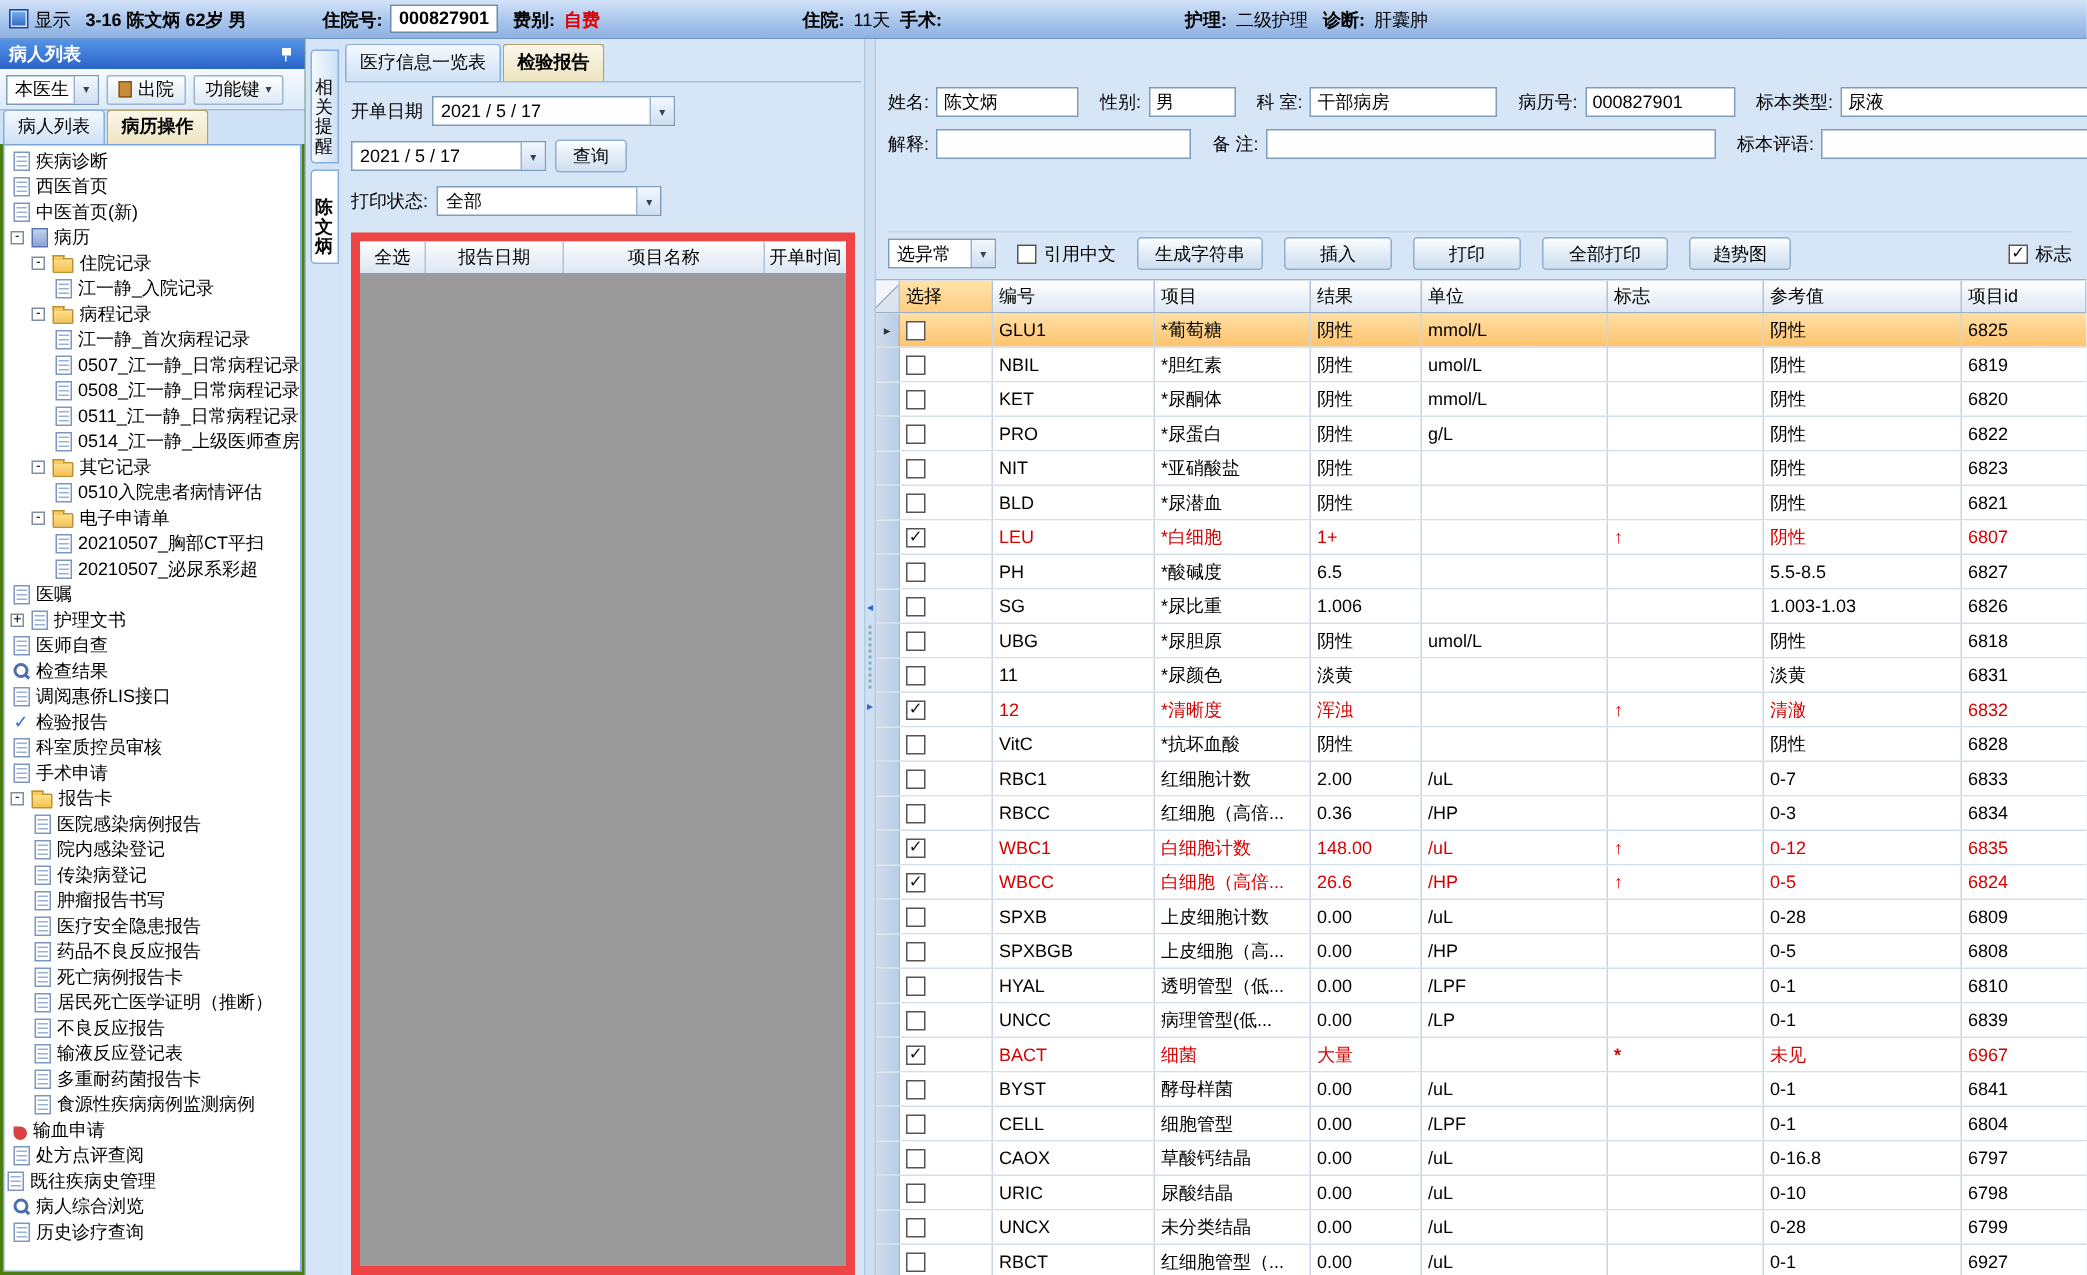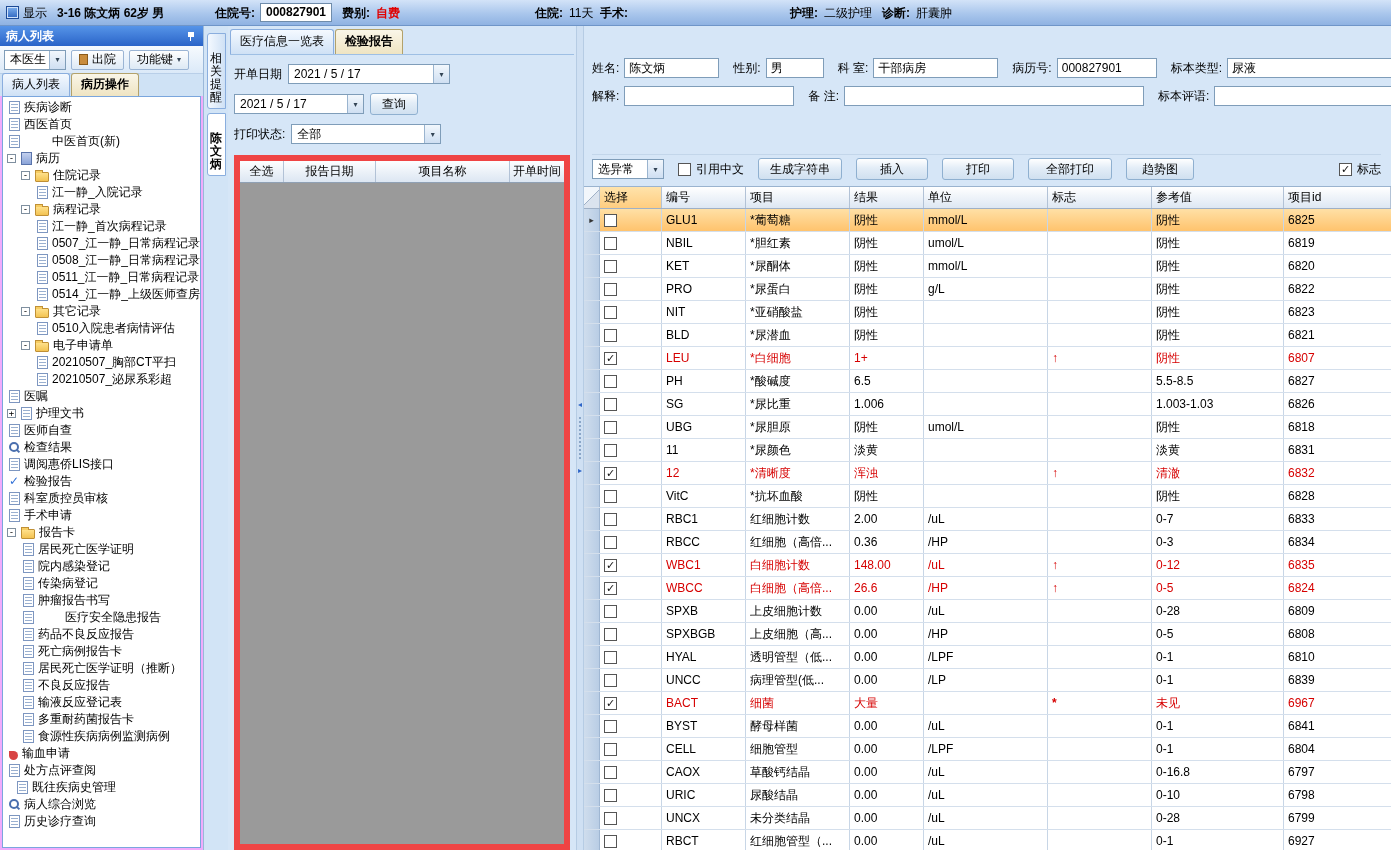--- a/index.html
+++ b/index.html
@@ -11,21 +11,21 @@
     border-bottom:1px solid #6f95c8; }
   .tp { position:absolute; top:5px; white-space:nowrap; }
   .tp.b { font-weight:bold; }
   .winicon { position:absolute; left:6px; top:6px; width:13px; height:13px;
     background:linear-gradient(#7db0ee,#2f66c0); border:1px solid #1d4a96; box-shadow:inset 0 0 0 1px #cfe2fb; }
   .tb-input { position:absolute; left:260px; top:3px; width:72px; height:19px; background:#fff;
     border:1px solid #6f8cab; font-weight:bold; text-align:center; line-height:17px; }
   .red { color:#e00000; font-weight:bold; }
 
   
-  .sidebar { position:absolute; left:0; top:26px; width:204px; bottom:0; background:#f0abfc; border-right:1px solid #9bb8d9; }
+  .sidebar { position:absolute; left:0; top:26px; width:204px; bottom:0; background:#4d7c0f; border-right:1px solid #9bb8d9; }
   .pl-header { height:20px; display:flex; align-items:center; padding:0 6px;
     background:linear-gradient(180deg,#5694e8,#2a64c8); color:#fff; font-weight:bold; }
   .pin { width:11px; height:11px; position:relative; margin-left:auto; display:inline-block; }
   .pin::before { content:""; position:absolute; left:2px; top:1px; width:6px; height:5px; background:#fff; }
   .pin::after { content:""; position:absolute; left:4px; top:6px; width:1px; height:4px; background:#fff; }
   .pl-toolbar { height:28px; display:flex; align-items:center; gap:5px; padding:0 4px;
     background:linear-gradient(#f6fafe,#dbe9f8); border-bottom:1px solid #b9cfe8; }
   .tbtn { display:inline-flex; align-items:center; gap:4px; padding:0 7px; height:20px;
     border:1px solid #9ab4d4; border-radius:2px; background:linear-gradient(#fefefe,#dde9f5); cursor:default; }
   .door-icon { width:9px; height:11px; background:linear-gradient(#e8b à,#c98c3c); background:#c98c3c; border:1px solid #8a5a1a; display:inline-block; }
@@ -108,21 +108,21 @@
     align-items:center; justify-content:center; font-size:11px; line-height:1; color:#111; flex:none; }
   .mla { margin-left:auto; }
 
   
   .ltable { position:absolute; left:0; right:0; top:160px; bottom:0; background:#fff; border-top:1px solid #9ab3cf; overflow:hidden; }
   .lhead { display:flex; height:22px; background:linear-gradient(#ffffff,#dde7f3); border-bottom:1px solid #9fb0c6; }
   .lc { border-right:1px solid #c8d6e6; padding:0 4px; display:flex; align-items:center; overflow:hidden; white-space:nowrap; height:100%; }
   .lhead .lc { border-right:1px solid #b2c2d6; }
   .c-ind{width:16px; padding:0; justify-content:center; font-size:9px; color:#333;
     background:linear-gradient(90deg,#cfdded,#b9cde5); border-right:1px solid #9fb6d2;}
-  .c-sel{width:62px} .c-code{width:84px} .c-item{width:104px} .c-res{width:74px}
+  .c-sel{width:62px} .c-code{width:108px} .c-item{width:104px} .c-res{width:74px}
   .c-unit{width:124px} .c-flag{width:104px} .c-ref{width:132px} .c-id{flex:1; border-right:none;}
   .hcorner { background:linear-gradient(135deg,#f2f6fb 48%,#9fb0c6 49%,#9fb0c6 51%,#dbe3ee 52%); }
   .hsel { background:linear-gradient(#ffe3ab,#ffcd80); }
   .lrow { display:flex; height:23px; border-bottom:1px solid #d4dfec; background:#fff; }
   .lrow.sel { background:linear-gradient(#ffe0a6,#ffc36d); }
   .lrow.ab .lc { color:#d60000; }
   .lc.c-flag { color:#d60000; font-weight:bold; }
 </style>
 </head>
 <body>
@@ -169,21 +169,21 @@
   </div>
   <div class="tree">
       <div class="trow" style="padding-left: 4px;">
         <span class="ticon doc"></span>
         <span class="tlabel">疾病诊断</span>
       </div>
       <div class="trow" style="padding-left: 4px;">
         <span class="ticon doc"></span>
         <span class="tlabel">西医首页</span>
       </div>
-      <div class="trow" style="padding-left: 4px; gap: 28px;">
+      <div class="trow" style="padding-left: 4px;">
         <span class="ticon doc"></span>
         <span class="tlabel">中医首页(新)</span>
       </div>
       <div class="trow" style="padding-left: 4px;">
         <span class="exp">-</span>
         <span class="ticon book"></span>
         <span class="tlabel">病历</span>
       </div>
       <div class="trow" style="padding-left: 18px;">
         <span class="exp">-</span>
@@ -274,35 +274,35 @@
         <span class="ticon doc"></span>
         <span class="tlabel">手术申请</span>
       </div>
       <div class="trow" style="padding-left: 4px;">
         <span class="exp">-</span>
         <span class="ticon folder"></span>
         <span class="tlabel">报告卡</span>
       </div>
       <div class="trow" style="padding-left: 18px;">
         <span class="ticon doc"></span>
-        <span class="tlabel">居民死亡医学证明</span>
+        <span class="tlabel">医院感染病例报告</span>
       </div>
       <div class="trow" style="padding-left: 18px;">
         <span class="ticon doc"></span>
         <span class="tlabel">院内感染登记</span>
       </div>
       <div class="trow" style="padding-left: 18px;">
         <span class="ticon doc"></span>
         <span class="tlabel">传染病登记</span>
       </div>
       <div class="trow" style="padding-left: 18px;">
         <span class="ticon doc"></span>
         <span class="tlabel">肿瘤报告书写</span>
       </div>
-      <div class="trow" style="padding-left: 18px; gap: 27px;">
+      <div class="trow" style="padding-left: 18px;">
         <span class="ticon doc"></span>
         <span class="tlabel">医疗安全隐患报告</span>
       </div>
       <div class="trow" style="padding-left: 18px;">
         <span class="ticon doc"></span>
         <span class="tlabel">药品不良反应报告</span>
       </div>
       <div class="trow" style="padding-left: 18px;">
         <span class="ticon doc"></span>
         <span class="tlabel">死亡病例报告卡</span>
@@ -328,21 +328,21 @@
         <span class="tlabel">食源性疾病病例监测病例</span>
       </div>
       <div class="trow" style="padding-left: 4px;">
         <span class="ticon blood"></span>
         <span class="tlabel">输血申请</span>
       </div>
       <div class="trow" style="padding-left: 4px;">
         <span class="ticon doc"></span>
         <span class="tlabel">处方点评查阅</span>
       </div>
-      <div class="trow" style="padding-left: 12px;">
+      <div class="trow" style="padding-left: 0;">
         <span class="ticon doc"></span>
         <span class="tlabel">既往疾病史管理</span>
       </div>
       <div class="trow" style="padding-left: 4px;">
         <span class="ticon search"></span>
         <span class="tlabel">病人综合浏览</span>
       </div>
       <div class="trow" style="padding-left: 4px;">
         <span class="ticon doc"></span>
         <span class="tlabel">历史诊疗查询</span>

